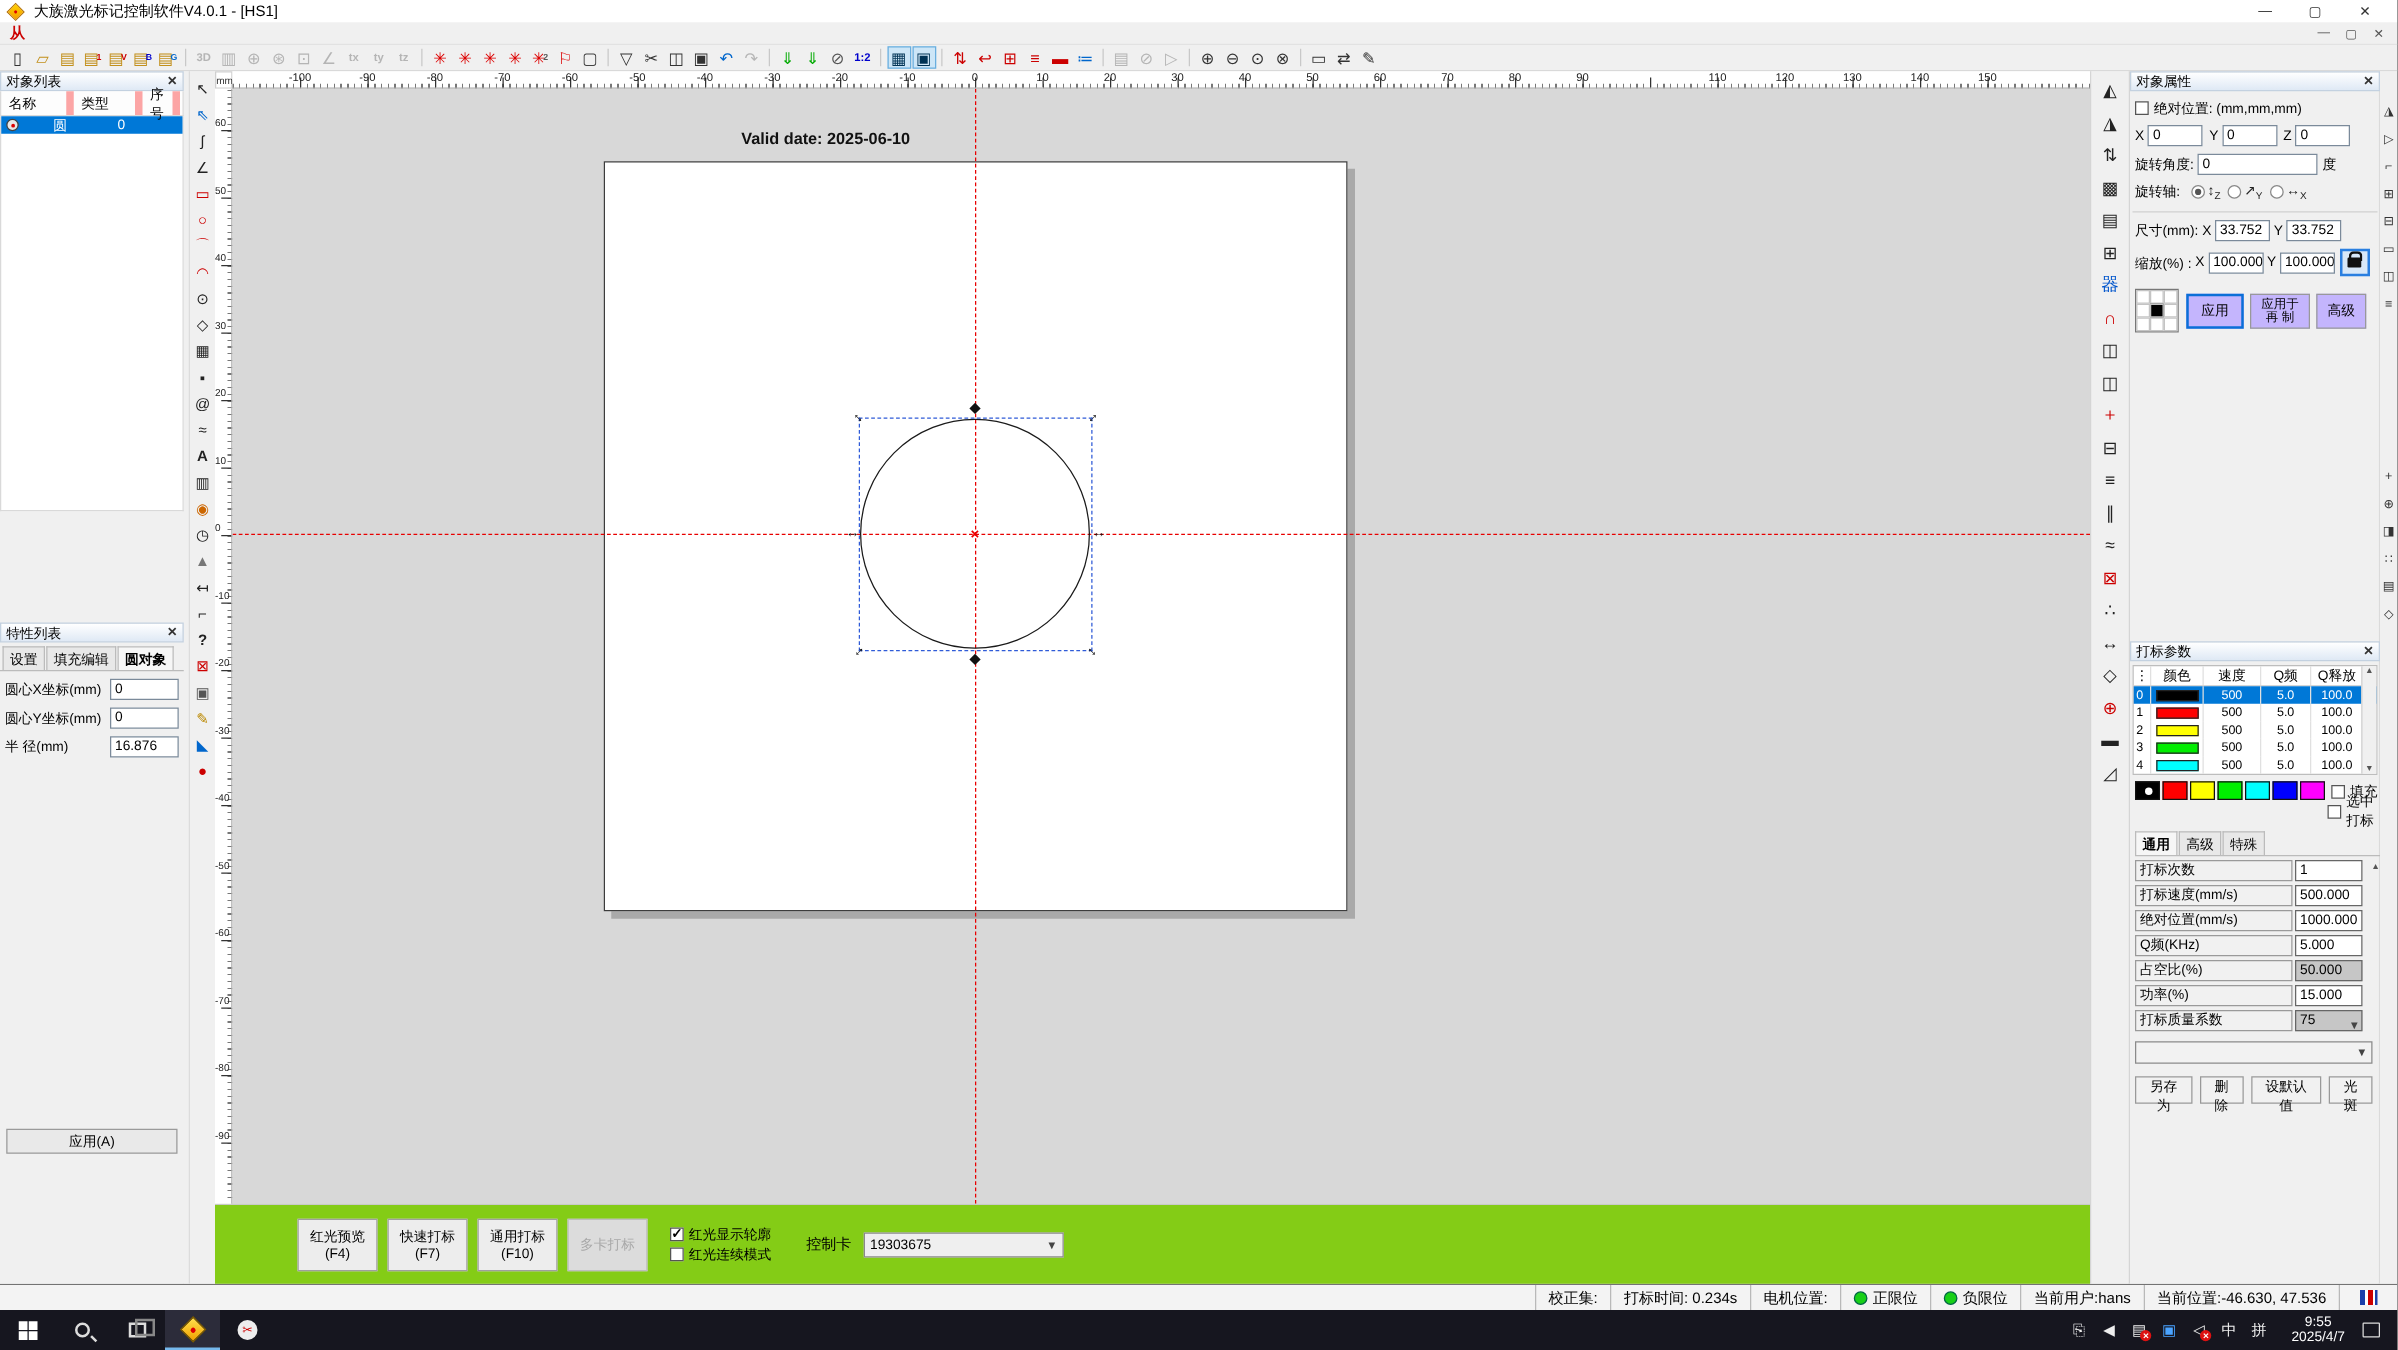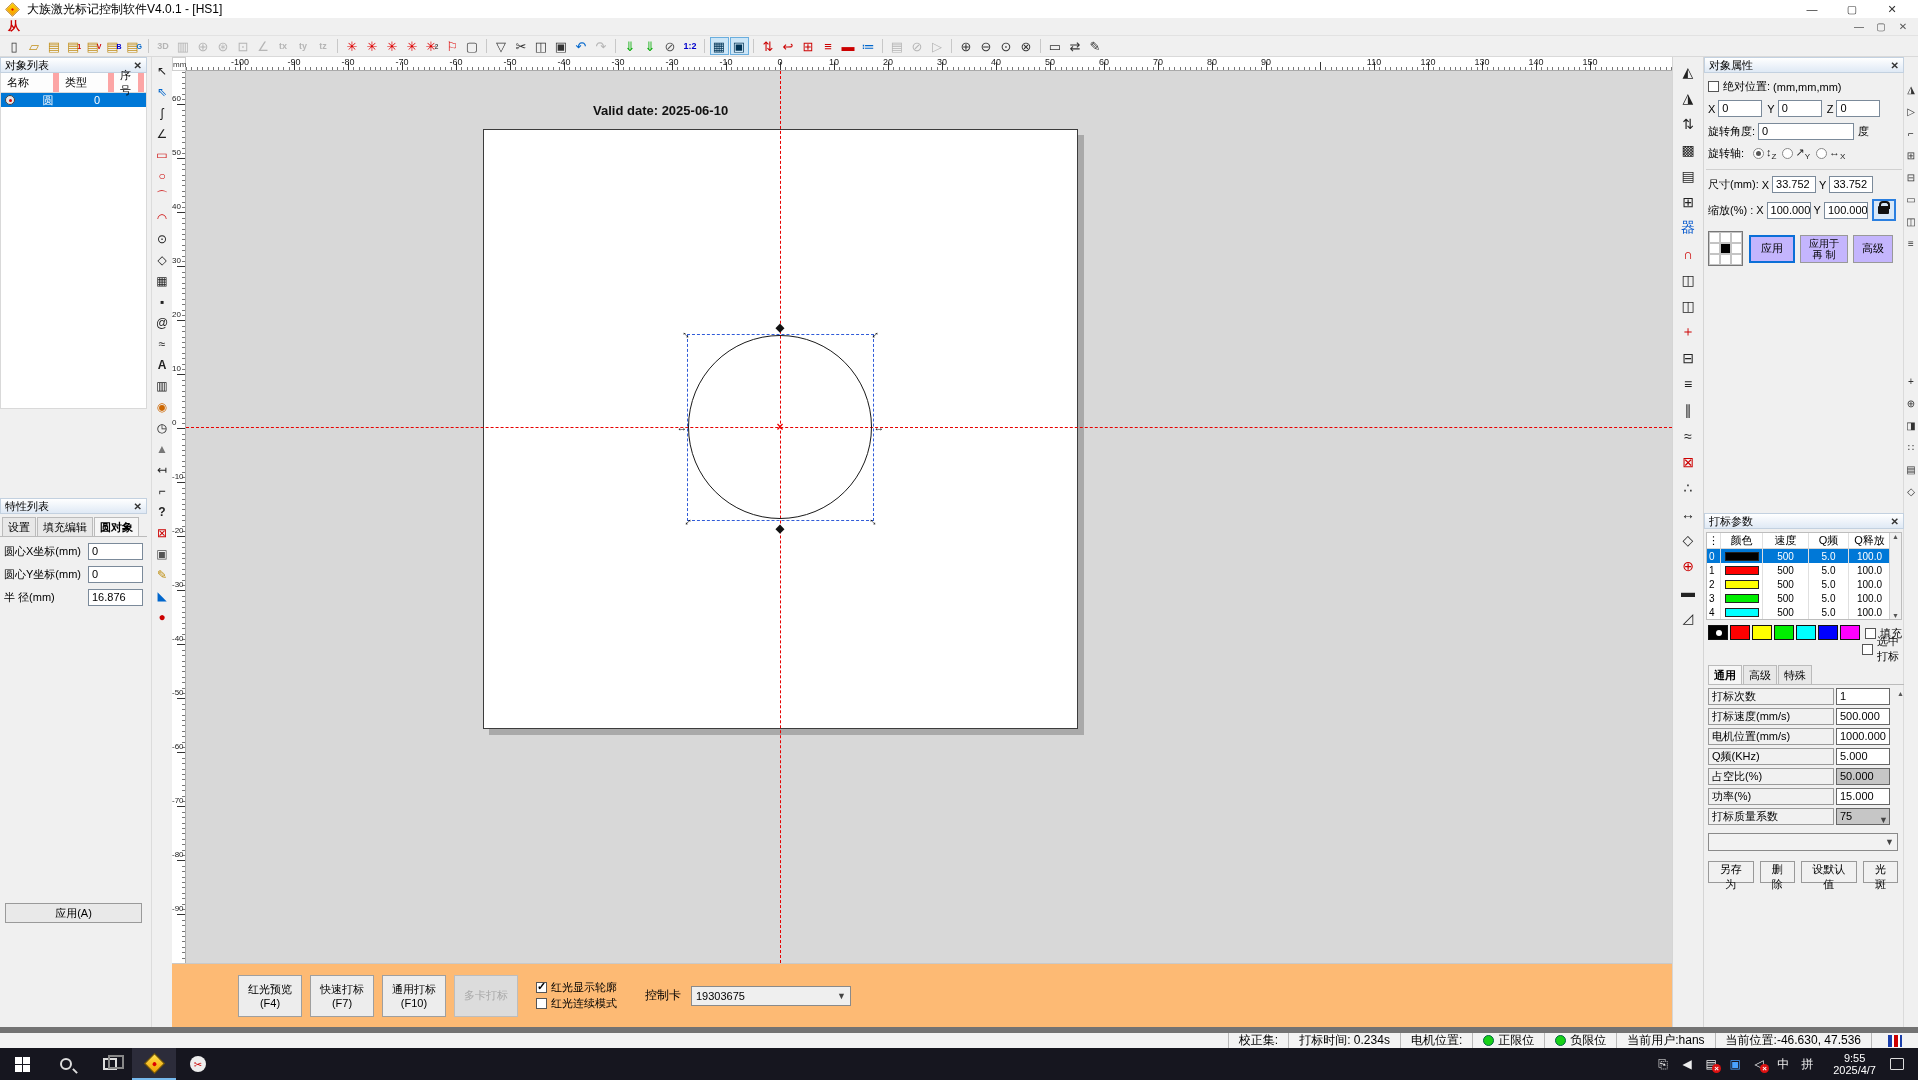--- a/index.html
+++ b/index.html
@@ -72,21 +72,21 @@
 .canvas{width:1486px;height:892px;background:#d8d8d8;position:relative;overflow:hidden}
 .page{position:absolute;left:297px;top:58px;width:595px;height:600px;background:#fff;border:1px solid #3c3c3c;box-shadow:6px 6px 0 #a9a9a9}
 .validdate{position:absolute;left:407px;top:32px;font-size:13px;font-weight:bold;color:#111}
 .chx{position:absolute;left:0;top:356px;width:100%;height:0;border-top:1px dashed #e80000}
 .chy{position:absolute;left:594px;top:0;height:100%;width:0;border-left:1px dashed #e80000}
 .circle{position:absolute;left:502px;top:264px;width:184px;height:184px;border:1.6px solid #1a1a1a;border-radius:50%}
 .selbox{position:absolute;left:501px;top:263px;width:187px;height:187px;border:1px dashed #2f5bd8}
 .hnd{position:absolute;font-size:11px;font-weight:bold;color:#111;transform:translate(-50%,-50%);line-height:1}
 .hnd.red{color:#e00;font-size:12px}
 
-.bottombar{height:64px;background:#fdba74;border-top:1px solid #c9c9c9;display:flex;align-items:center;padding-left:66px}
+.bottombar{height:64px;background:#84cc16;border-top:1px solid #c9c9c9;display:flex;align-items:center;padding-left:66px}
 .bbtn{width:64px;height:42px;background:#ededed;border:1px solid #9f9f9f;font-size:11px;display:flex;flex-direction:column;align-items:center;justify-content:center;margin-right:8px;font-family:inherit}
 .bbtn.dis{color:#a8a8a8;background:#dcdcdc;border-color:#bdbdbd}
 .bbchecks{margin:0 28px 0 10px;font-size:11px}
 .bbchecks div{display:flex;align-items:center;height:16px}
 .cb{display:inline-block;width:11px;height:11px;border:1px solid #555;background:#fff;position:relative;margin-right:4px;flex:none}
 .cb.on::after{content:"✓";position:absolute;left:0px;top:-3px;font-size:11px;font-weight:bold}
 .cardwrap{display:flex;align-items:center;font-size:12px}
 .cardsel{width:160px;height:20px;border:1px solid #8a8a8a;background:#efefef;margin-left:10px;display:flex;align-items:center;justify-content:space-between;padding:0 4px;font-size:11px}
 .dda{color:#444;font-size:9px}
 
@@ -125,21 +125,21 @@
 .mtabs{display:flex;margin:8px 0 0 4px;border-bottom:1px solid #bbb;height:20px}
 .prmrow{display:flex;margin:3px 4px 0 4px}
 .prmlb{width:126px;height:17px;border:1px solid #9a9a9a;background:#f1f1f1;font-size:11px;line-height:15px;padding-left:3px;overflow:hidden;white-space:nowrap}
 .prmval{width:54px;height:17px;border:1px solid #666;background:#fff;font-size:11px;line-height:15px;padding-left:3px;margin-left:2px;position:relative}
 .prmval.dis{background:#c6c6c6}
 .prmval .dda{position:absolute;right:1px;top:4px}
 .combo{height:18px;border:1px solid #8a8a8a;background:#f2f2f2;margin:8px 6px 0 4px;display:flex;align-items:center;justify-content:flex-end;padding-right:3px}
 .mpbtns{display:flex;margin:10px 0 0 4px}
 .mpb{height:22px;border:1px solid #999;background:#f1f1f1;font-size:11px;font-family:inherit;margin-right:6px;padding:0 6px}
 
-.statusbar{height:21px;background:#f3f3f3;border-top:6px solid #737373;display:flex;align-items:center;font-size:12px}
+.statusbar{height:21px;background:#f3f3f3;border-top:1px solid #737373;display:flex;align-items:center;font-size:12px}
 .stsp{flex:1}
 .stseg{border-left:1px solid #b9b9b9;height:100%;display:flex;align-items:center;padding:0 10px;white-space:nowrap}
 .dot{width:11px;height:11px;border-radius:50%;border:1px solid #064;margin-right:4px;flex:none}
 .stico{width:14px;height:12px;margin:0 6px;background:linear-gradient(90deg,#1b3faa 0 4px,#fff 4px 6px,#c00 6px 10px,#fff 10px 12px,#1b3faa 12px 14px)}
 
 .taskbar{height:32px;background:#16161f;display:flex;align-items:center;color:#fff}
 .tkbtn{width:44px;height:32px;display:flex;align-items:center;justify-content:center;position:relative}
 .tkbtn.act{background:#2c2c3a;border-bottom:2px solid #76b9ed}
 .winlogo{display:grid;grid-template-columns:7px 7px;grid-template-rows:7px 7px;gap:1px}
 .winlogo i{background:#fff}
@@ -769,21 +769,21 @@
           <span style="position:absolute;right:0;top:2px;font-size:7px;color:#555">▲</span>
         <div class="prmrow">
               <span class="prmlb">打标次数</span>
               <span class="prmval">1</span>
             </div>
             <div class="prmrow">
               <span class="prmlb">打标速度(mm/s)</span>
               <span class="prmval">500.000</span>
             </div>
             <div class="prmrow">
-              <span class="prmlb">电机位置(mm/s)</span>
+              <span class="prmlb">绝对位置(mm/s)</span>
               <span class="prmval">1000.000</span>
             </div>
             <div class="prmrow">
               <span class="prmlb">Q频(KHz)</span>
               <span class="prmval">5.000</span>
             </div>
             <div class="prmrow">
               <span class="prmlb">占空比(%)</span>
               <span class="prmval dis">50.000</span>
             </div>

